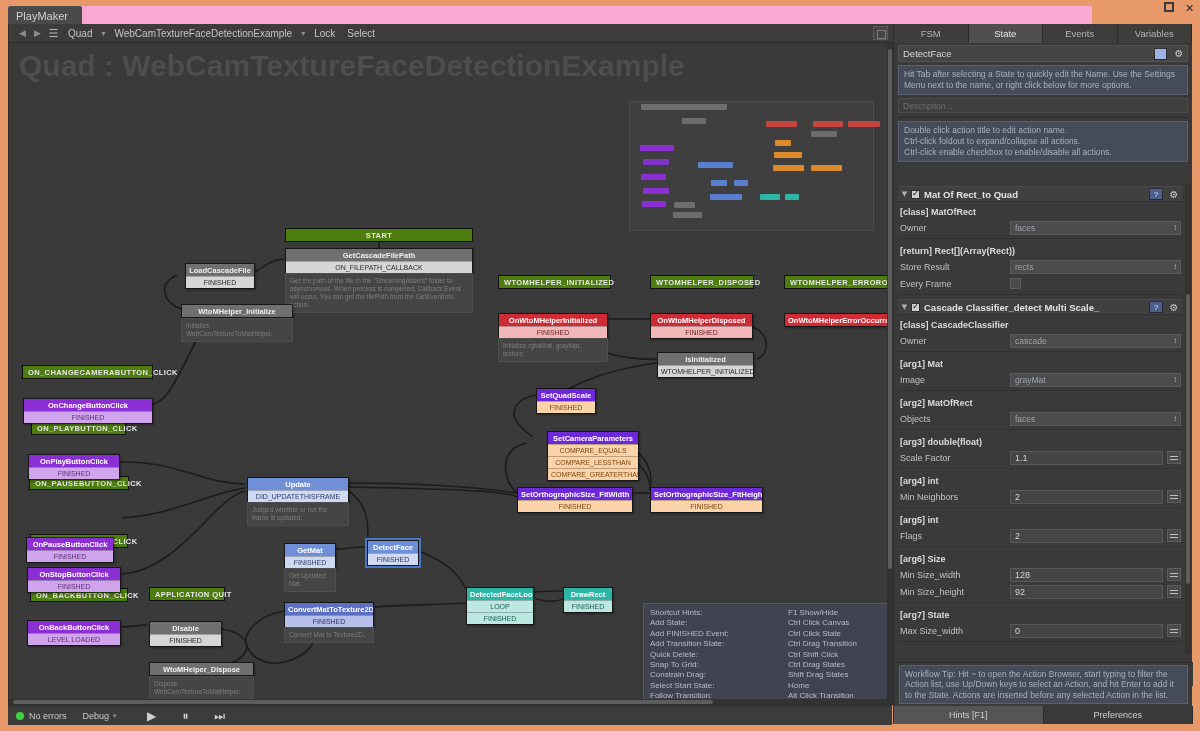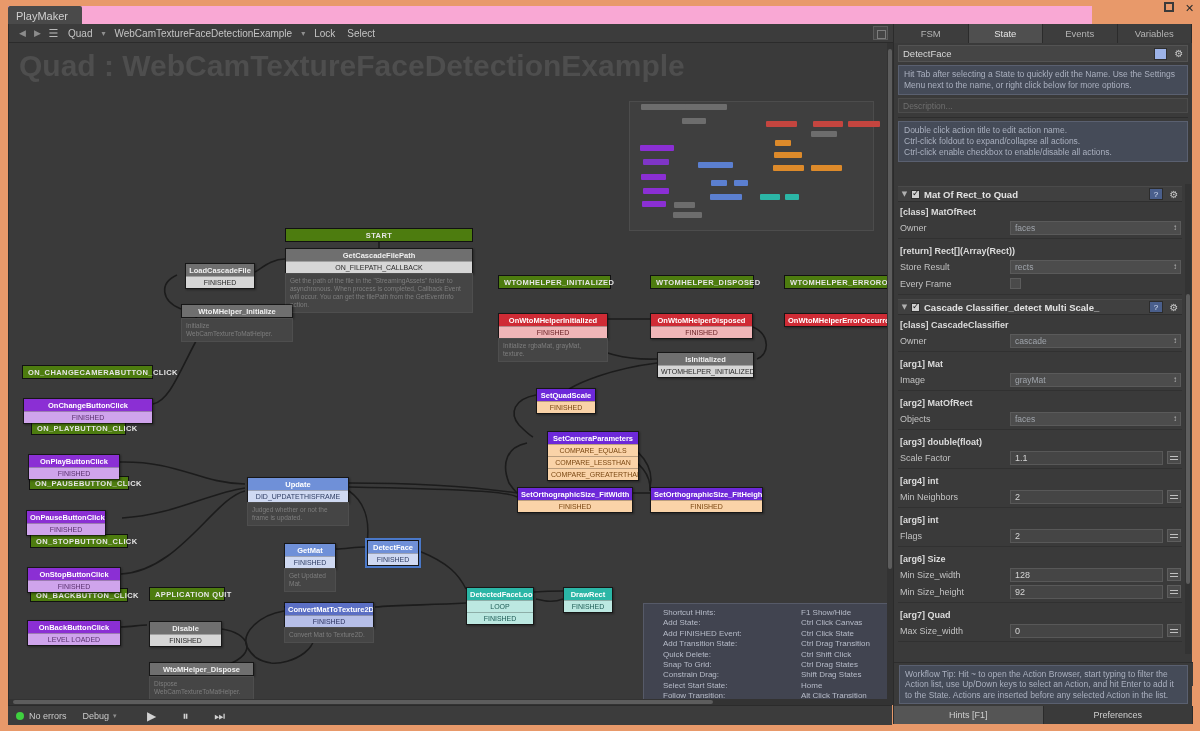--- a/index.html
+++ b/index.html
@@ -173,21 +173,21 @@
 
   svg.wires { position: absolute; left:0; top:0; width:884px; height:662px; pointer-events:none; }
   svg.wires path { fill:none; stroke:#1c1c1c; stroke-width:1.6; }
 
   
   .hints-box {
     position: absolute; left: 634px; top: 560px; width: 248px; height: 132px;
     background: #414450; border: 1px solid #565a68;
     padding: 4px 6px;
   }
-  .hints-row { display:flex; font-size: 8px; line-height: 10.4px; color:#b7bcc9;margin-left:13px; }
+  .hints-row { display:flex; font-size: 8px; line-height: 10.4px; color:#b7bcc9; }
   .hints-row .k { width: 138px; }
   .hints-row .v { flex: 1; }
 
   
   .statusbar {
     position: absolute; left: 8px; top: 705px; width: 884px; height: 20px;
     background: #3c3c3c; border-top: 1px solid #2b2b2b;
     display: flex; align-items: center; padding-left: 8px; gap: 0;
   }
   .sb-dot { width: 8px; height: 8px; border-radius: 50%; background: #3fd13f; margin-right:5px; }
@@ -398,21 +398,21 @@
           <div class="node-desc" style="left: 172px; top: 275px; width: 112px;">Initialize
 WebCamTextureToMatHelper.</div>
           <div class="node c-purple" style="left: 14px; top: 355px; width: 130px;">
             <div class="nhead">OnChangeButtonClick</div>
             <div class="nrow">FINISHED</div>
           </div>
           <div class="node c-purple" style="left: 19px; top: 411px; width: 92px;">
             <div class="nhead">OnPlayButtonClick</div>
             <div class="nrow">FINISHED</div>
           </div>
-          <div class="node c-purple" style="left: 17px; top: 467px; width: 80px;">
+          <div class="node c-purple" style="left: 17px; top: 494px; width: 88px;">
             <div class="nhead">OnPauseButtonClick</div>
             <div class="nrow">FINISHED</div>
           </div>
           <div class="node c-purple" style="left: 18px; top: 524px; width: 94px;">
             <div class="nhead">OnStopButtonClick</div>
             <div class="nrow">FINISHED</div>
           </div>
           <div class="node c-purple" style="left: 18px; top: 577px; width: 94px;">
             <div class="nhead">OnBackButtonClick</div>
             <div class="nrow">LEVEL LOADED</div>
@@ -651,21 +651,21 @@
           <div class="f-label">Min Size_width</div>
           <div class="f-text">128</div>
           <div class="f-eq"></div>
         </div>
         <div class="field-row">
           <div class="f-label">Min Size_height</div>
           <div class="f-text">92</div>
           <div class="f-eq"></div>
         </div>
         <div class="rowline"></div>
-        <div class="grp-label">[arg7] Quad</div>
+        <div class="grp-label">[arg7] State</div>
         <div class="field-row">
           <div class="f-label">Max Size_width</div>
           <div class="f-text">0</div>
           <div class="f-eq"></div>
         </div>
         <div class="rowline"></div>
       </div>
 
     <div class="insp-scroll">
         <i></i>

